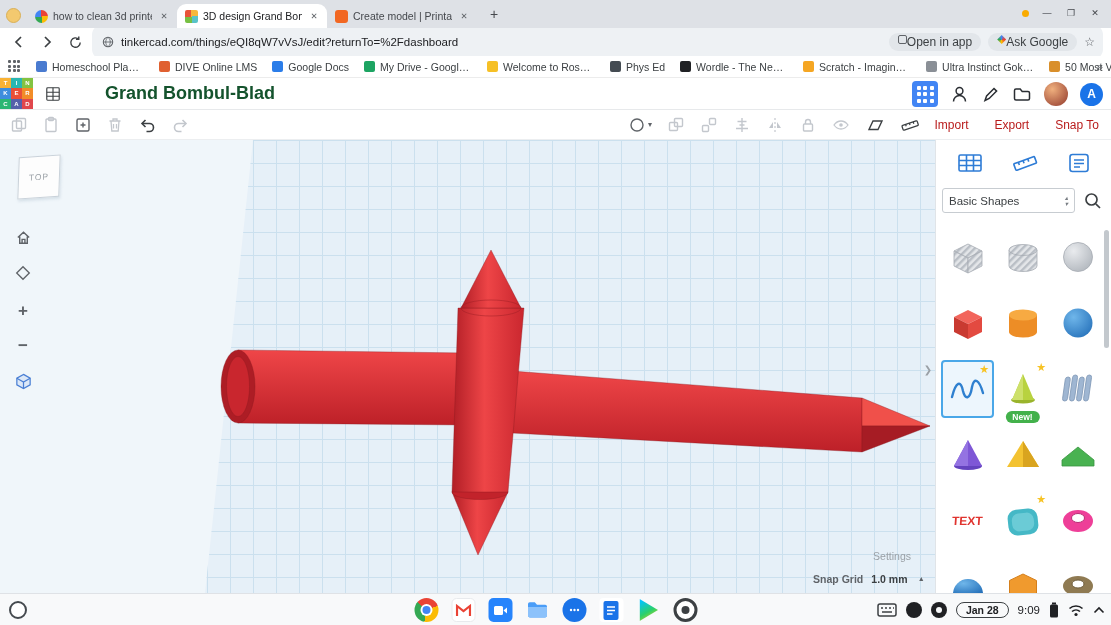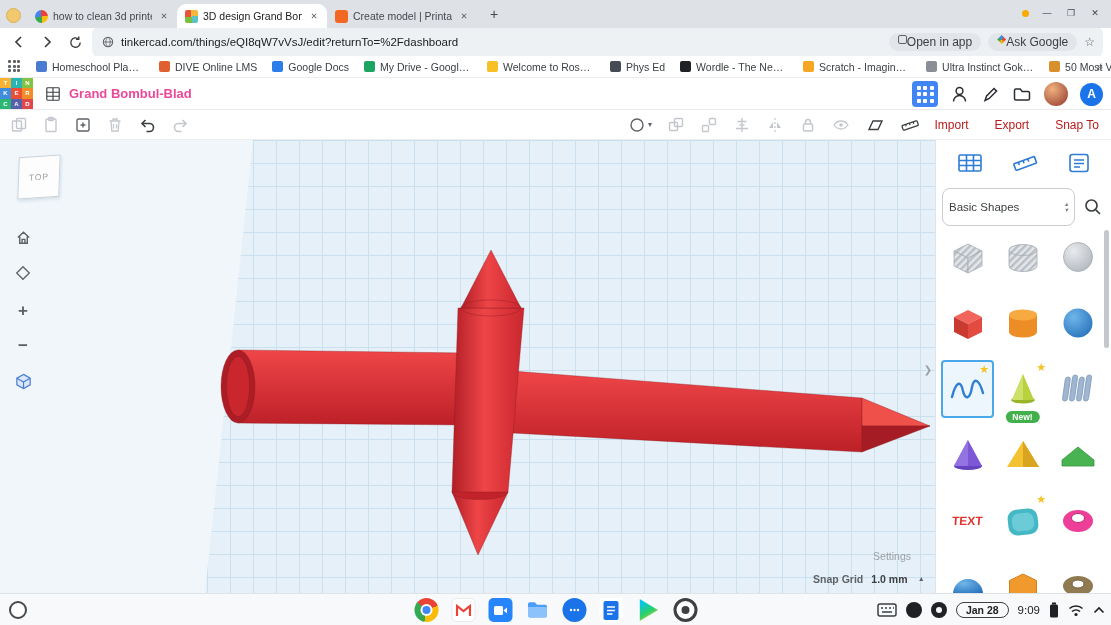--- a/index.html
+++ b/index.html
@@ -43,21 +43,21 @@
   .bm-overflow { position:absolute; right:8px; font-size:12px; color:#5f6368; cursor:pointer; }
 
   
   .tch { height:32px; background:#fff; border-bottom:1px solid #e7e9eb; display:flex; align-items:center; position:relative; }
   .tc-logo { width:33px; height:32px; display:grid; grid-template-columns:repeat(3,11px); grid-auto-rows:10.6px; cursor:pointer; flex:none; }
   .tc-logo span { color:#fff; font-size:6px; font-weight:bold; display:flex; align-items:center; justify-content:center; }
   .tc-logo span:nth-child(1){background:#f9b234}.tc-logo span:nth-child(2){background:#29b6b2}.tc-logo span:nth-child(3){background:#83c341}
   .tc-logo span:nth-child(4){background:#3e8ddd}.tc-logo span:nth-child(5){background:#e94f37}.tc-logo span:nth-child(6){background:#f28c28}
   .tc-logo span:nth-child(7){background:#2bb673}.tc-logo span:nth-child(8){background:#5561aa}.tc-logo span:nth-child(9){background:#e0474c}
   .tch-grid { margin:0 8px 0 12px; cursor:pointer; display:flex; }
-  .tch-title { font-size:13px; font-weight:bold; color:#ec4899; cursor:text; }
+  .tch-title { font-size:18px; font-weight:bold; color:#14532d; cursor:text;margin-left:36px; }
   .tch-right { position:absolute; right:8px; top:0; height:32px; display:flex; align-items:center; gap:12px; }
   .apps-btn { width:26px; height:26px; background:#4285f4; border-radius:4px; border:none; display:grid; grid-template-columns:repeat(3,4px); grid-auto-rows:4px; gap:2.5px; align-content:center; justify-content:center; cursor:pointer; }
   .apps-btn i { background:#fff; border-radius:1px; }
   .hicon { display:flex; cursor:pointer; }
   .avatar { width:24px; height:24px; border-radius:50%; background:radial-gradient(circle at 35% 30%, #f0b07e, #a85640 75%); cursor:pointer; flex:none; }
   .avatar-a { width:23px; height:23px; border-radius:50%; background:#1a73e8; color:#fff; font-size:12px; font-weight:bold; display:flex; align-items:center; justify-content:center; cursor:pointer; flex:none; }
 
   
   .tbar { height:30px; background:#fff; border-bottom:1px solid #eceef0; display:flex; align-items:center; padding:0 10px; position:relative; }
   .tb-left { display:flex; align-items:center; gap:14px; }
@@ -82,21 +82,21 @@
   .snaprow { position:absolute; right:188px; bottom:8px; display:flex; align-items:center; gap:8px; font-size:10.5px; color:#5f6368;font-weight:bold; }
   .snapval { display:flex; align-items:center; gap:10px; cursor:pointer; color:#3c4043; }
   .snapval .caret-sm { font-size:7px; }
   .panel-collapse { position:absolute; right:177px; top:212px; width:12px; height:34px; display:flex; align-items:center; justify-content:center; color:#9aa0a6; font-size:10px; cursor:pointer; }
 
   
   .panel { position:absolute; right:0; top:0; width:176px; height:453px; background:#fff; border-left:1px solid #e0e4e8; overflow:hidden; }
   .panel-tools { display:flex; justify-content:space-around; align-items:center; padding:12px 6px 6px 6px; }
   .ptool { border:none; background:transparent; cursor:pointer; display:flex; }
   .panel-row { display:flex; align-items:center; gap:8px; padding:8px 8px 0 6px; }
-  .cat-select { flex:1; height:38px; border:1px solid #c7ccd1; border-radius:8px; display:flex; align-items:center; padding:0 6px; font-size:11.5px; color:#3c4043; cursor:pointer; background:#fff; }
+  .cat-select { flex:1; height:25px; border:1px solid #c7ccd1; border-radius:3px; display:flex; align-items:center; padding:0 6px; font-size:11.5px; color:#3c4043; cursor:pointer; background:#fff; }
   .cat-select .lbl { flex:1; }
   .carets { display:flex; flex-direction:column; line-height:6px; font-size:6.5px; color:#7a7f85; }
   .search-btn { border:none; background:transparent; cursor:pointer; display:flex; }
   .tiles { position:absolute; left:5px; top:88px; width:168px; display:grid; grid-template-columns:repeat(3,53px); gap:8px 2px; }
   .tile { width:53px; height:58px; display:flex; align-items:center; justify-content:center; position:relative; border-radius:4px; cursor:pointer; }
   .tile.selected { border:2px solid #4aa7e8; background:#edf6fd; }
   .tile-star { position:absolute; top:1px; right:3px; color:#f7c325; font-size:11px; pointer-events:none; }
   .new-badge { position:absolute; bottom:-5px; left:50%; transform:translateX(-50%); background:#43b14b; color:#fff; font-size:8.5px; font-weight:bold; padding:1px 7px; border-radius:8px; white-space:nowrap; z-index:2; }
   .text-shape { font-size:12px; font-weight:900; color:#e0342f; transform:skewX(-4deg); letter-spacing:0px; }
   .scroll-thumb { position:absolute; right:2px; top:90px; width:5px; height:118px; background:#c3c8cd; border-radius:3px; cursor:pointer; }

